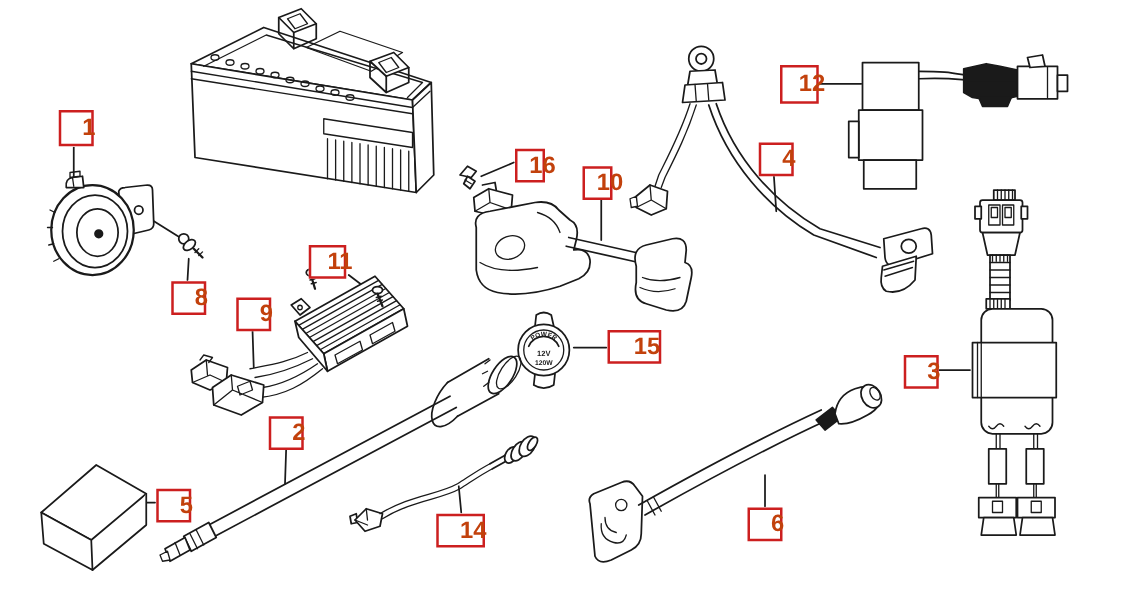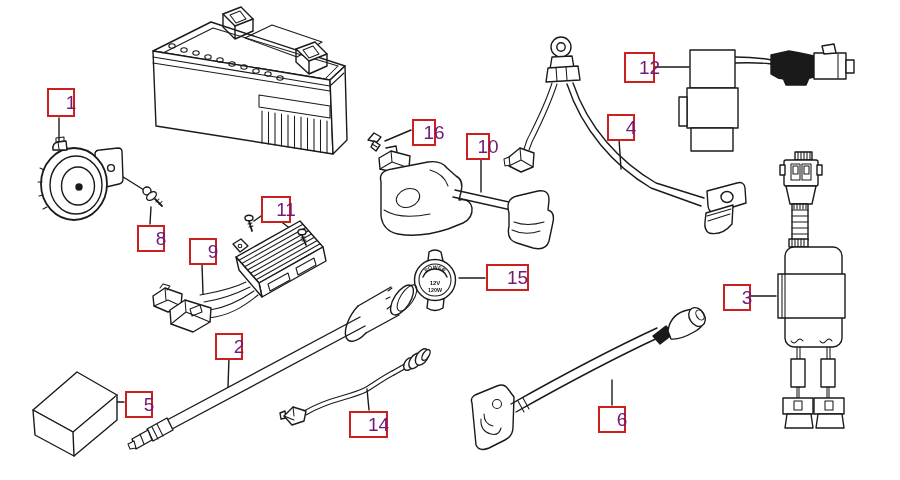--- a/index.html
+++ b/index.html
@@ -8,23 +8,23 @@
   #art{position:absolute;left:0;top:0;}
   #art path,#art rect,#art ellipse,#art circle,#art line,#art polyline{
       stroke:#1a1a1a;fill:none;stroke-width:1.4;stroke-linecap:round;stroke-linejoin:round;}
   #art .fw{fill:#ffffff;}
   #art .thin{stroke-width:1.05;}
   #art .thick{stroke-width:1.8;}
   #art .dark{fill:#1a1a1a;stroke:#1a1a1a;}
   #art .leader{stroke-width:1.3;}
   #art text{stroke:none;fill:#1a1a1a;font-family:"Liberation Sans",sans-serif;font-weight:bold;}
   .callout{position:absolute;width:28px;height:27px;box-sizing:border-box;
-           border:2px solid #cc1f1f;background:#ffffff;color:#701a75;
+           border:2px solid #cc1f1f;background:#ffffff;color:#c2410c;
            display:flex;align-items:center;justify-content:center;
-           font-weight:normal;font-size:19px;cursor:pointer;padding-left:20px;}
+           font-weight:bold;font-size:19px;cursor:pointer;padding-left:20px;}
 </style>
 </head>
 <body>
 
 <div id="stage">
 
 <svg id="art" width="900" height="480" viewBox="0 0 900 480">
 
   <g class="leader">
     <line x1="59" y1="118" x2="59" y2="149"></line>
@@ -267,19 +267,19 @@
 
   <div class="callout" style="left:47px;top:88px;height:29px">1</div>
   <div class="callout" style="left:215px;top:333px">2</div>
   <div class="callout" style="left:723px;top:284px">3</div>
   <div class="callout" style="left:607px;top:114px">4</div>
   <div class="callout" style="left:125px;top:391px">5</div>
   <div class="callout" style="left:598px;top:406px">6</div>
   <div class="callout" style="left:137px;top:225px">8</div>
   <div class="callout" style="left:189px;top:238px">9</div>
   <div class="callout" style="left:466px;top:133px;width:18px">10</div>
-  <div class="callout" style="left:261px;top:196px;width:30px">11</div>
+  <div class="callout" style="left:247px;top:196px;width:30px">11</div>
   <div class="callout" style="left:624px;top:52px;width:31px;height:31px">12</div>
   <div class="callout" style="left:349px;top:411px;width:39px">14</div>
   <div class="callout" style="left:486px;top:264px;width:43px">15</div>
   <div class="callout" style="left:412px;top:119px;width:22px">16</div>
 
 </div>
 
 </body></html>

